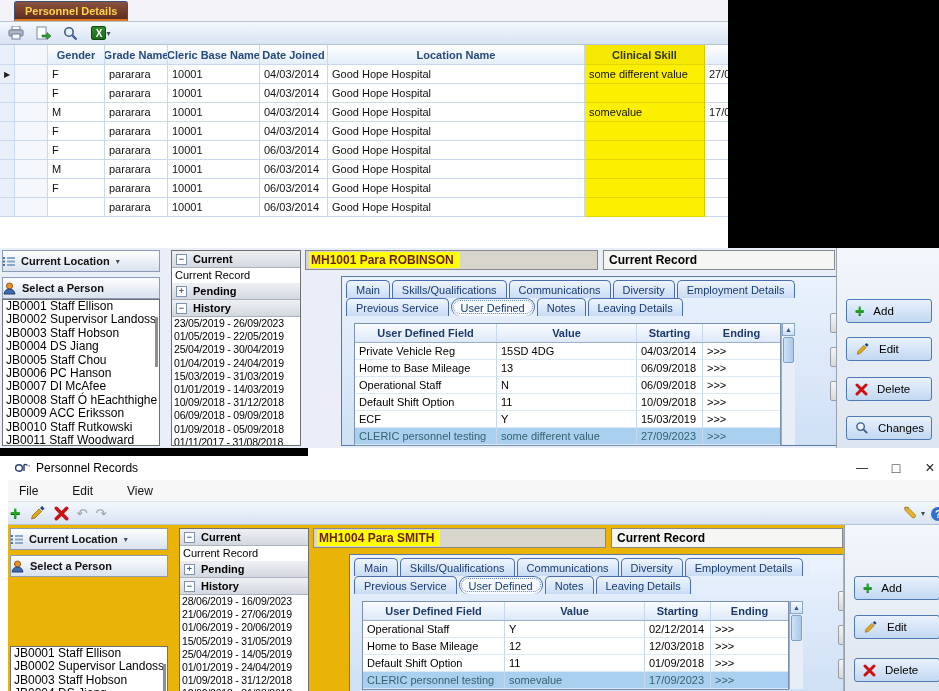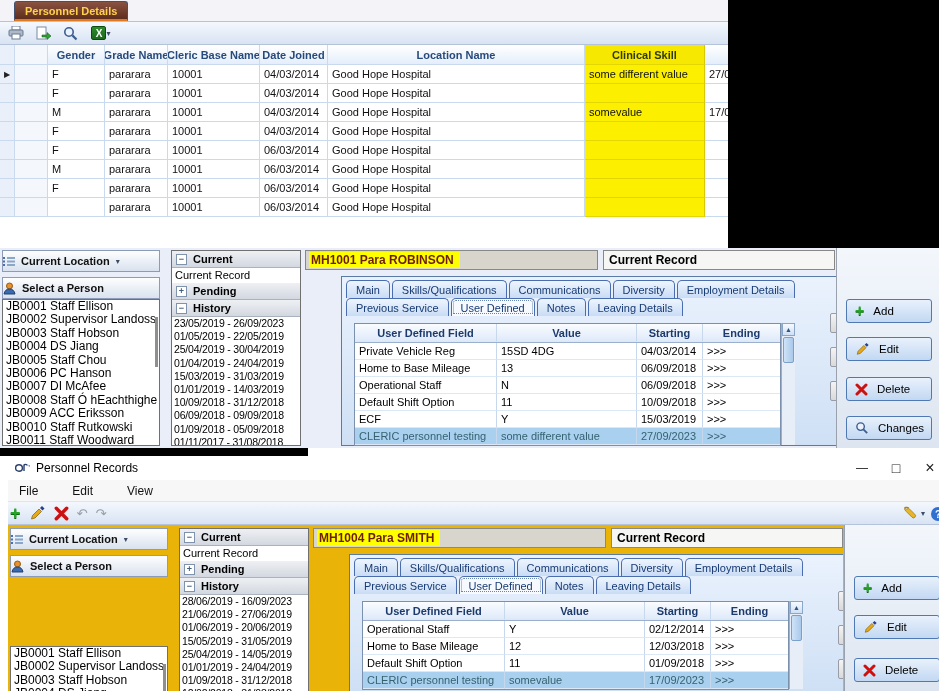--- a/index.html
+++ b/index.html
@@ -60,21 +60,21 @@
   .namebox { border:1px solid #888; background:#d8d5cd; flex:1; display:flex; align-items:center; padding-left:3px; }
   .namechip { background:#ffff00; color:#6d1d00; font-weight:bold; font-size:12px; padding:1px 6px 1px 2px; white-space:nowrap; }
   .recbox { border:1px solid #888; background:#f6f6f4; width:232px; display:flex; align-items:center;
             font-weight:bold; font-size:12px; color:#000; padding-left:5px; }
 
   .tabpage { border:1px solid #5a7ba6; background:linear-gradient(#eaf2fd,#cfe0f5); position:relative;margin-left:36px; }
   .tabrow { display:flex; gap:2px; padding-left:4px; height:18px; }
   .tab { border:1px solid #4a6db0; border-bottom:none; border-radius:5px 5px 0 0;
          background:linear-gradient(#eef5fe,#c9dcf5); color:#173a74; font-size:11px;
          padding:0 9px; display:flex; align-items:center; white-space:nowrap; }
-  .tab.sel { background:#f6faff; outline:1px dotted #6a86ac; outline-offset:-3px; }
+  .tab.sel { background:#f6faff; outline:1px dotted #6a86ac; outline-offset:-3px;border-radius:9px; }
 
   .udtable { background:#fff; border:1px solid #7a90ad; display:flex; flex-direction:column; }
   .udhead { display:flex; height:19px; background:linear-gradient(#fafcff,#dde9f9); border-bottom:1px solid #9ab0cc; }
   .udhead .udc { justify-content:center; color:#1d3a6d; font-weight:bold; }
   .udrow { display:flex; height:17px; background:#fff; }
   .udrow.sel { background:#a9d0ef; }
   .udrow.sel .udc { color:#35616f; }
   .udc { font-size:11px; display:flex; align-items:center; padding:0 4px; white-space:nowrap; overflow:hidden;
          border-right:1px solid #c8d8ec; border-bottom:1px solid #dce8f6; color:#000; }
   .u-field{width:142px;} .u-value{width:140px;} .u-start{width:66px;} .u-end{flex:1; border-right:none;}

